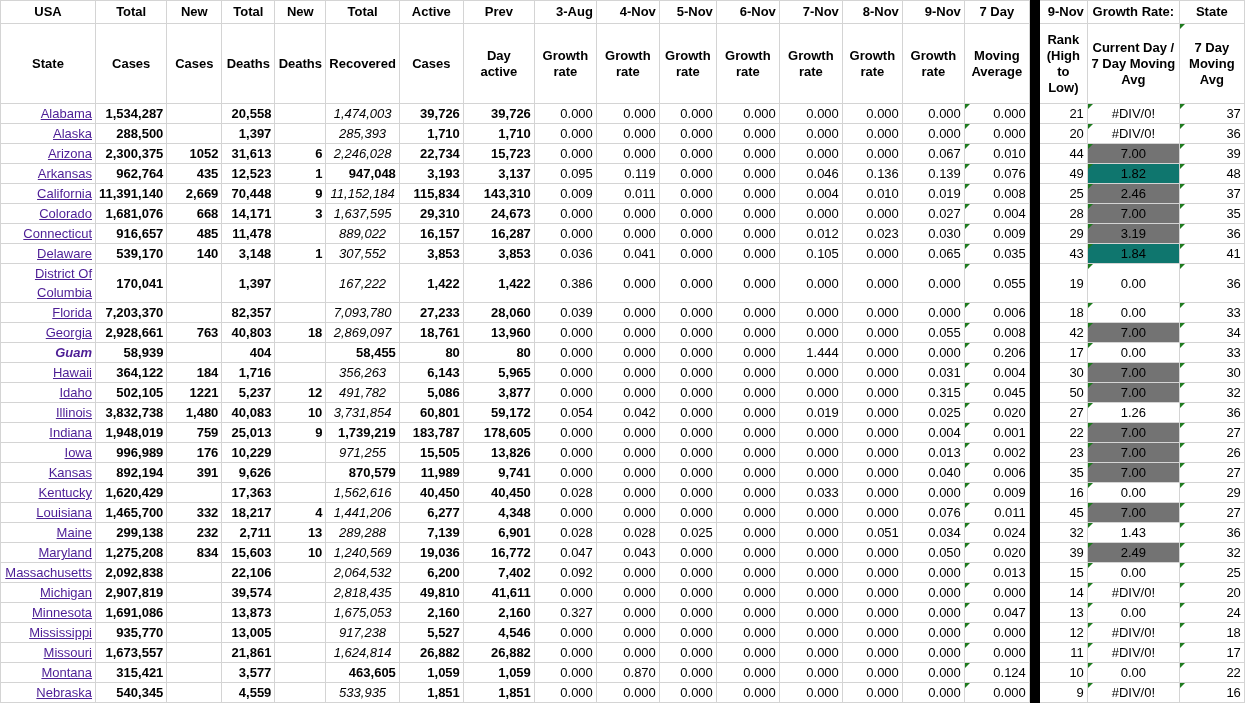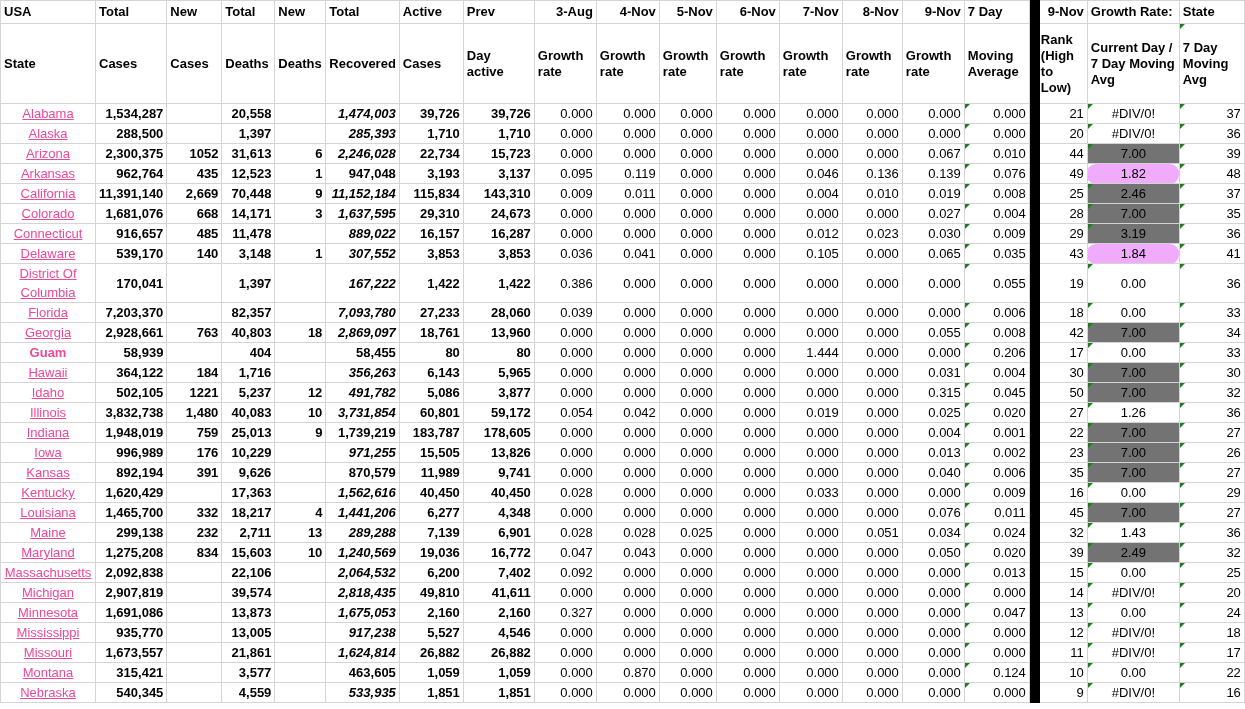--- a/index.html
+++ b/index.html
@@ -1,31 +1,31 @@
 <!DOCTYPE html>
 <html><head>
 <meta charset="utf-8">
 <style>
   html, body { margin:0; padding:0; background:#ffffff; }
   body { width:1245px; height:709px; overflow:hidden; font-family:"Liberation Sans", sans-serif; font-size:13px; color:#000; }
   table { border-collapse:collapse; table-layout:fixed; position:absolute; left:0; top:0; }
   td { border:1px solid #d4d4d4; padding:0 3px; white-space:nowrap; overflow:hidden; height:19px; line-height:19px; }
-  .hdr td { font-weight:bold; text-align:left; }
+  .hdr td { font-weight:bold; text-align:center; }
   .hdr1 td { height:22px; line-height:22px; }
   .hdr2 td { height:79px; line-height:16px; white-space:normal; vertical-align:middle; }
   .hdr1 td.r { text-align:right; }
-  .st { text-align:center; text-decoration:underline; color:#ec4899; }
-  .st.plain { text-decoration:none; font-weight:bold; }
+  .st { text-align:right; text-decoration:underline; color:#4c1d95; }
+  .st.plain { text-decoration:none; font-weight:bold;font-style:italic; }
   .b { font-weight:bold; text-align:right; }
-  .i { font-style:italic; font-weight:bold; text-align:right; }
+  .i { font-style:italic; font-weight:normal; text-align:center; }
   .n { text-align:right; font-weight:normal; }
   .c { text-align:center;margin-left:48px; }
   .sep { background:#000; border-color:#000; padding:0; }
   .pink { background:#737373; }
-  .yellow { background:#f0abfc;border-radius:9px; }
+  .yellow { background:#0f766e; }
   .tri { position:relative; }
   .tri::before { content:""; position:absolute; left:0; top:0; width:0; height:0; border-top:5px solid #1e7b1e; border-right:5px solid transparent; }
   .tall td { height:38px; line-height:19px; }
 </style>
 </head>
 <body>
 
 <table>
   <colgroup>
     <col style="width:95px">

